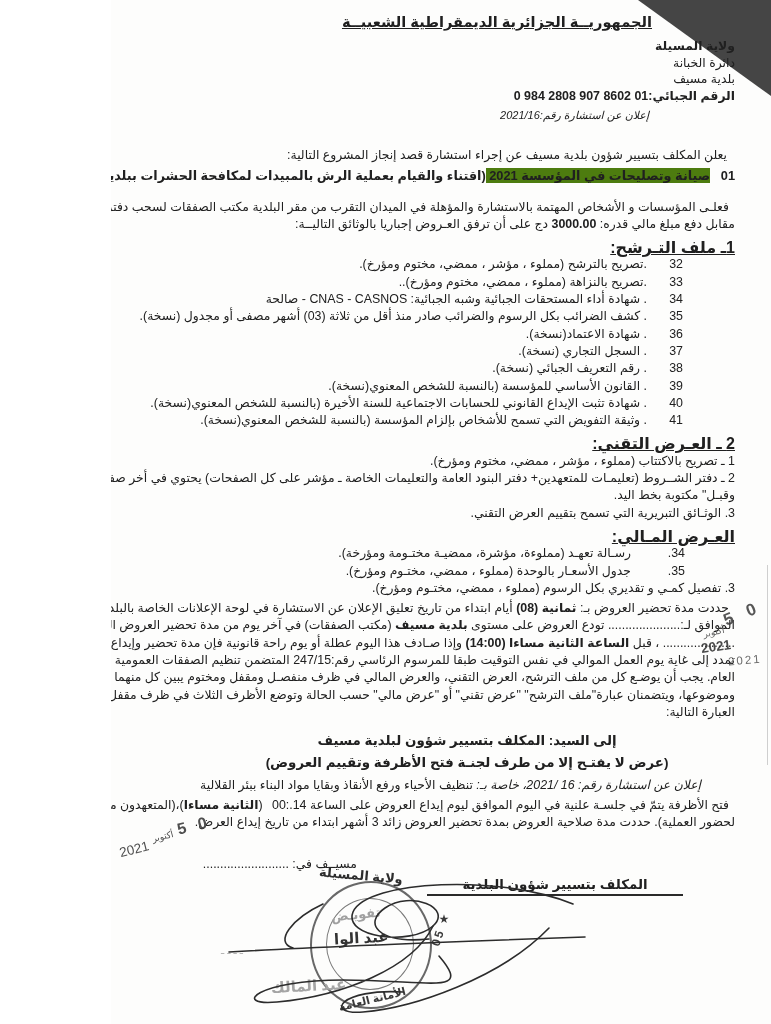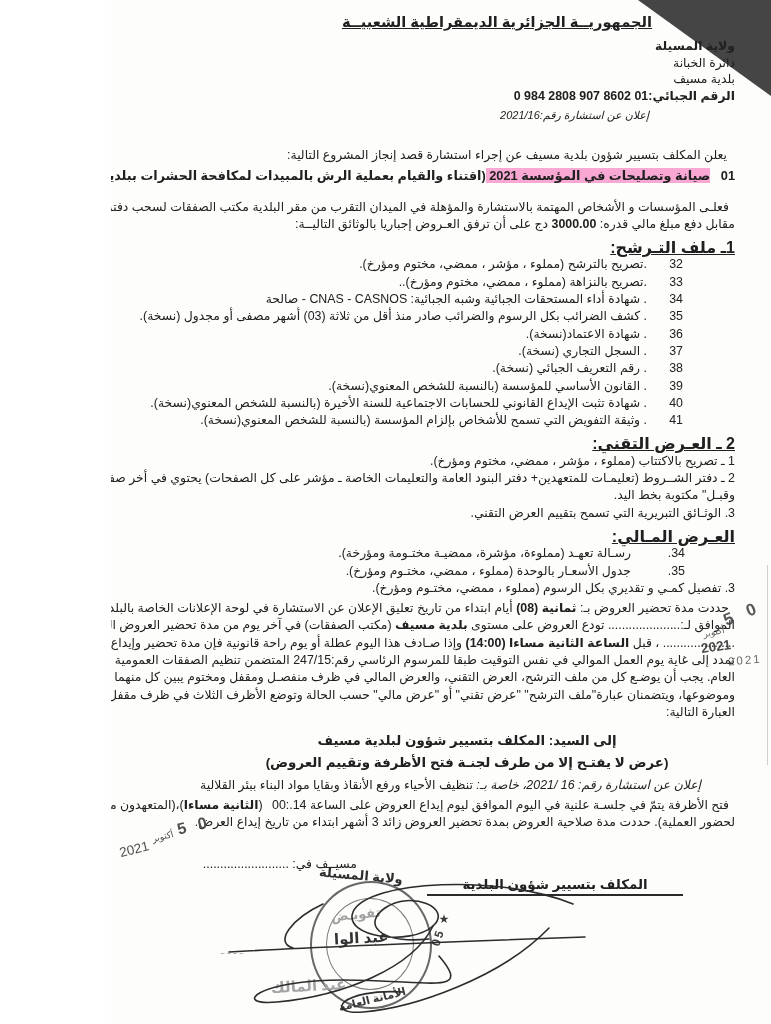--- a/index.html
+++ b/index.html
@@ -13,21 +13,21 @@
   .scan-edge{position:absolute;right:3px;top:565px;width:1px;height:200px;background:#cfcfcf;}
   
   .republic{text-align:center;font-weight:700;font-size:14.6px;text-decoration:underline;
             margin-bottom:7px;padding-left:120px;}
   .agency{ text-align:right;line-height:16.6px;}
   .agency .b{font-weight:700;}
   .ref-top{font-style:italic;font-size:11px;padding-right:86px;margin-top:2px;}
   
   .intro{margin-top:23px;padding-right:8px;}
   .project{font-weight:700;margin-top:3px;font-size:12.8px;}
-  .project .hl{background:#f9a8d4;}
+  .project .hl{background:#4d7c0f;}
   .para{margin-top:14px;}
   .amount{font-weight:700;}
   
   .h{font-weight:700;font-size:16px;text-decoration:underline;margin-top:6px;}
   
   .nrow{display:flex;padding-right:52px;}
   .nn{min-width:27px;}
   .nt{margin-right:9px;}
   .frow{display:flex;padding-right:50px;}
   .frow .nn{min-width:24px;}

